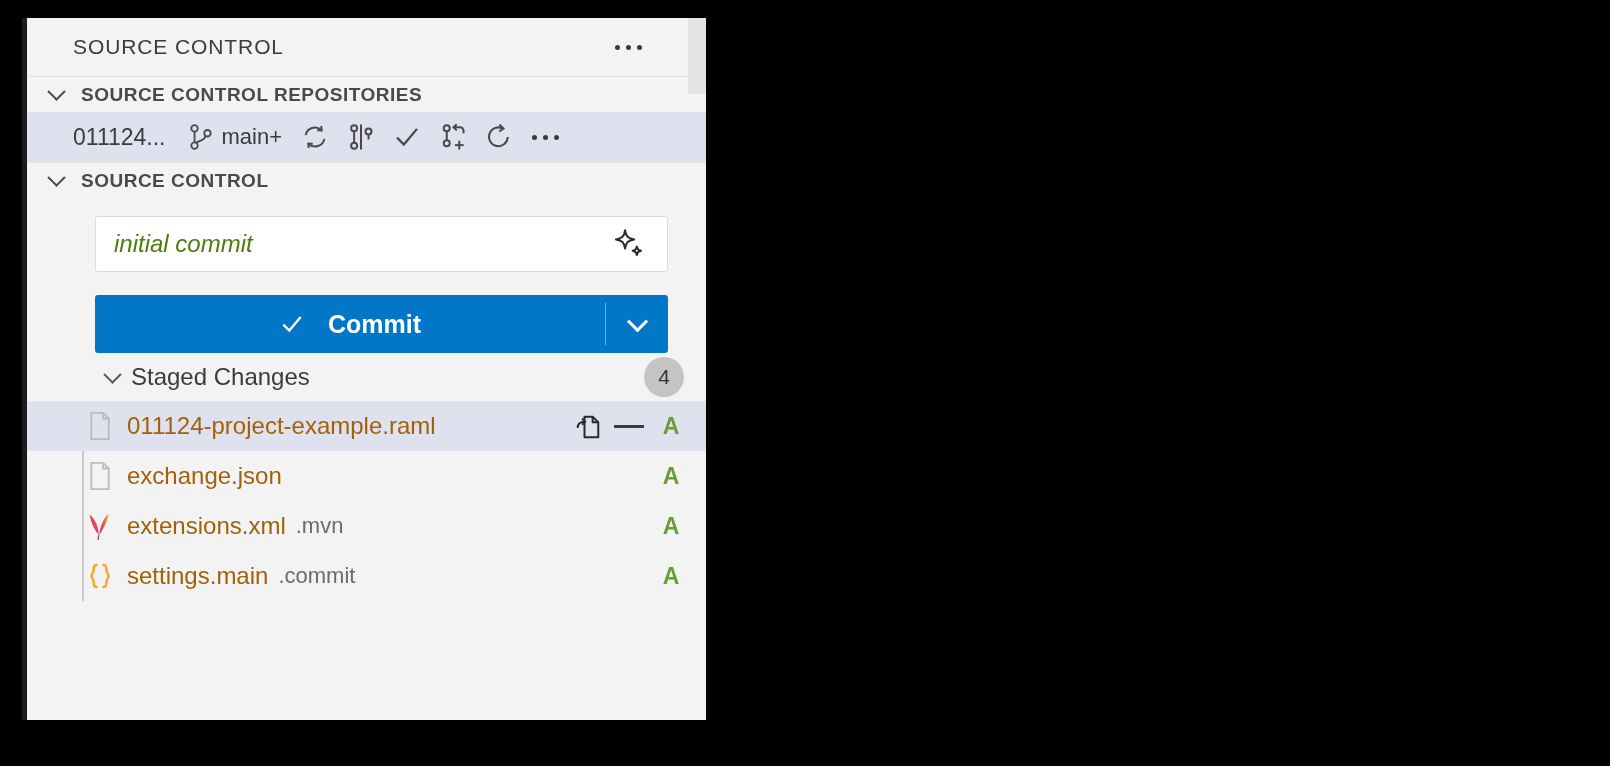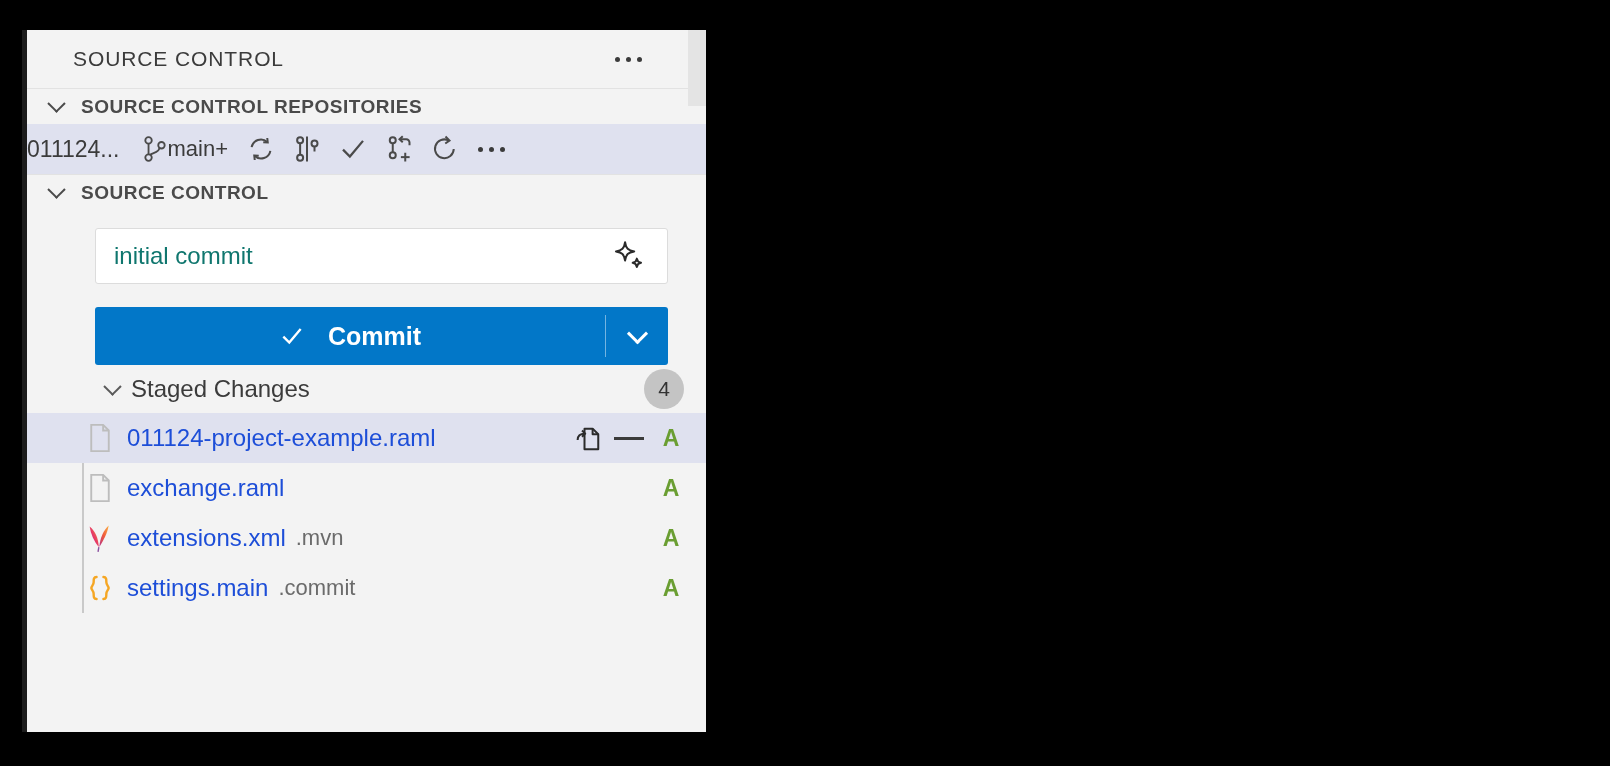--- a/index.html
+++ b/index.html
@@ -16,21 +16,21 @@
     position: relative;
     width: 1610px;
     height: 766px;
     background: #000000;
   }
 
   
   #scm-panel {
     position: absolute;
     left: 22px;
-    top: 30px;
+    top: 18px;
     width: 684px;
     height: 702px;
     background: #f3f3f3;
     border-left: 5px solid #1c1c1c;
     overflow: hidden;
   }
 
   .panel-inner {
     position: relative;
     width: 100%;
@@ -99,32 +99,34 @@
     transform: rotate(45deg) translate(-2px,-2px);
   }
   .chev-lt { border-color: #5a5a5a; }
 
   
   .repo-row {
     height: 50px;
     display: flex;
     align-items: center;
     background: #dfe1ef;
+    padding-left: 46px;
     padding-right: 12px;
     gap: 0;
   }
   .repo-name {
     font-size: 23px;
     color: #3b3b3b;
     white-space: nowrap;
     margin-right: 22px;
   }
   .repo-branch {
     display: flex;
     align-items: center;
+    gap: 8px;
     margin-right: 16px;
   }
   .repo-branch-label {
     font-size: 22px;
     color: #3b3b3b;
     white-space: nowrap;
   }
   .repo-actions {
     display: flex;
     align-items: center;
@@ -144,24 +146,25 @@
     height: 56px;
     background: #ffffff;
     border: 1px solid #dcdcdc;
     border-radius: 3px;
     display: flex;
     align-items: center;
     padding: 0 18px;
   }
   .commit-input-text {
     font-size: 24px;
-    color: #0f766e;
+    color: #4d7c0f;
     flex: 1;
     white-space: nowrap;
     overflow: hidden;
+    font-style: italic;
   }
   .sparkle-btn {
     width: 40px; height: 40px;
     display: flex; align-items: center; justify-content: center;
     flex-shrink: 0;
   }
 
   
   .commit-btn-row {
     margin-top: 23px;
@@ -255,21 +258,21 @@
     width: 34px;
     height: 34px;
     display: flex;
     align-items: center;
     justify-content: center;
     flex-shrink: 0;
     margin-right: 10px;
   }
   .file-name {
     font-size: 24px;
-    color: #1d4ed8;
+    color: #a16207;
     white-space: nowrap;
   }
   .file-desc {
     font-size: 22px;
     color: #6b6b6b;
     white-space: nowrap;
     margin-left: 10px;
   }
   .file-spacer { flex: 1; }
   .row-actions {
@@ -473,21 +476,21 @@
           <span class="status-letter">A</span>
         </div>
 
         <div class="file-row">
           <span class="file-icon">
             <svg width="26" height="30" viewBox="0 0 20 24" fill="none" stroke="#bdbdbd" stroke-width="1.5">
               <path d="M3 1.5 L12.5 1.5 L17 6 L17 22.5 L3 22.5 Z"></path>
               <path d="M12.5 1.5 L12.5 6 L17 6"></path>
             </svg>
           </span>
-          <span class="file-name">exchange.raml</span>
+          <span class="file-name">exchange.json</span>
           <span class="file-spacer"></span>
           <span class="status-letter">A</span>
         </div>
 
         <div class="file-row">
           <span class="file-icon">
             <svg width="28" height="30" viewBox="0 0 24 26">
               <defs>
                 <linearGradient id="mv1" x1="0" y1="1" x2="1" y2="0">
                   <stop offset="0" stop-color="#7b2d8e"></stop>

